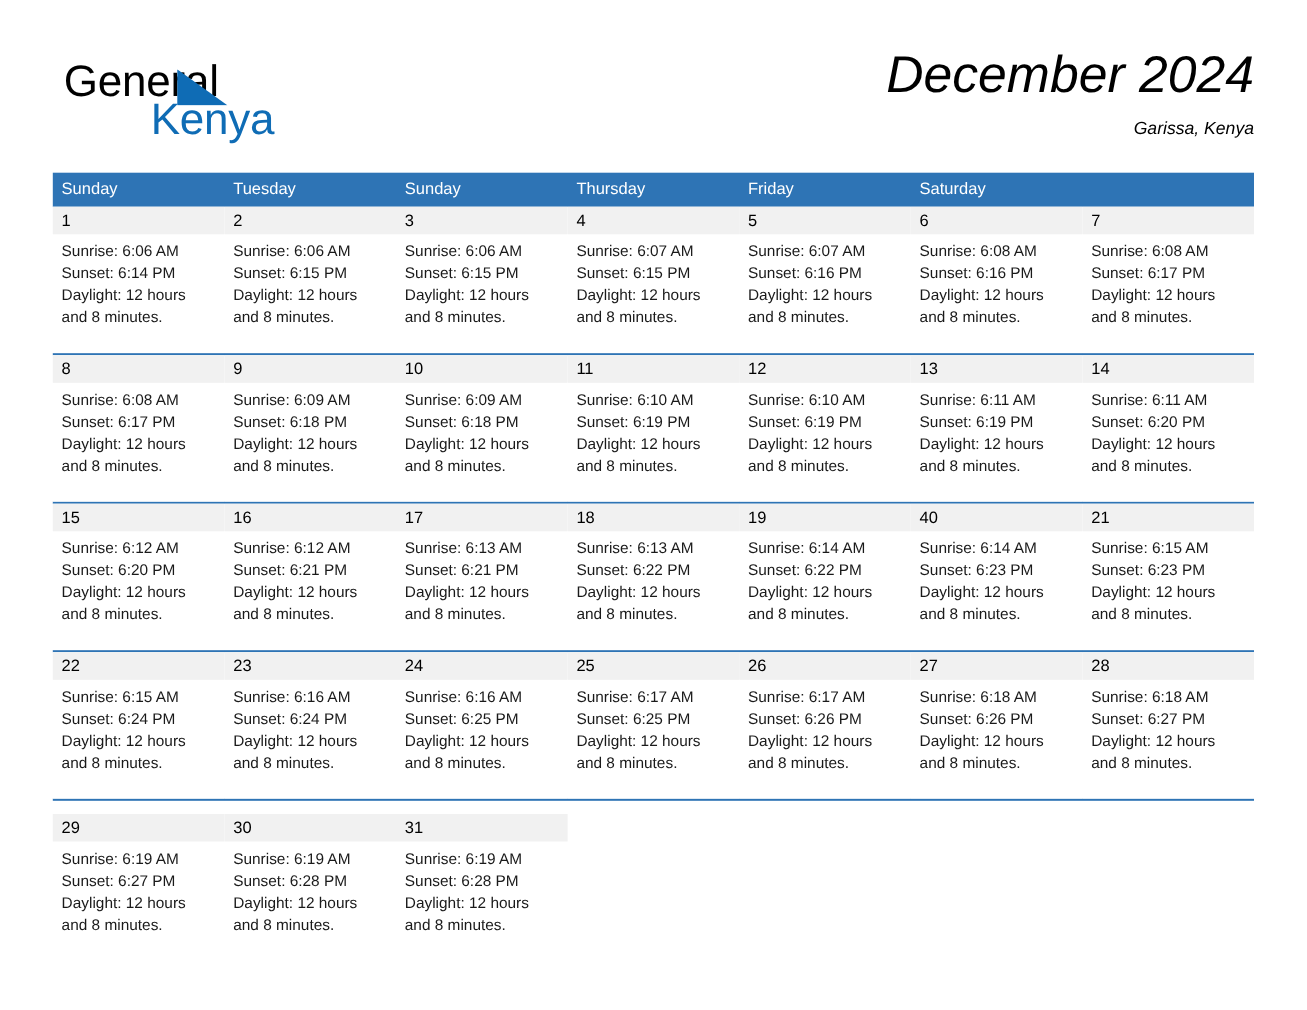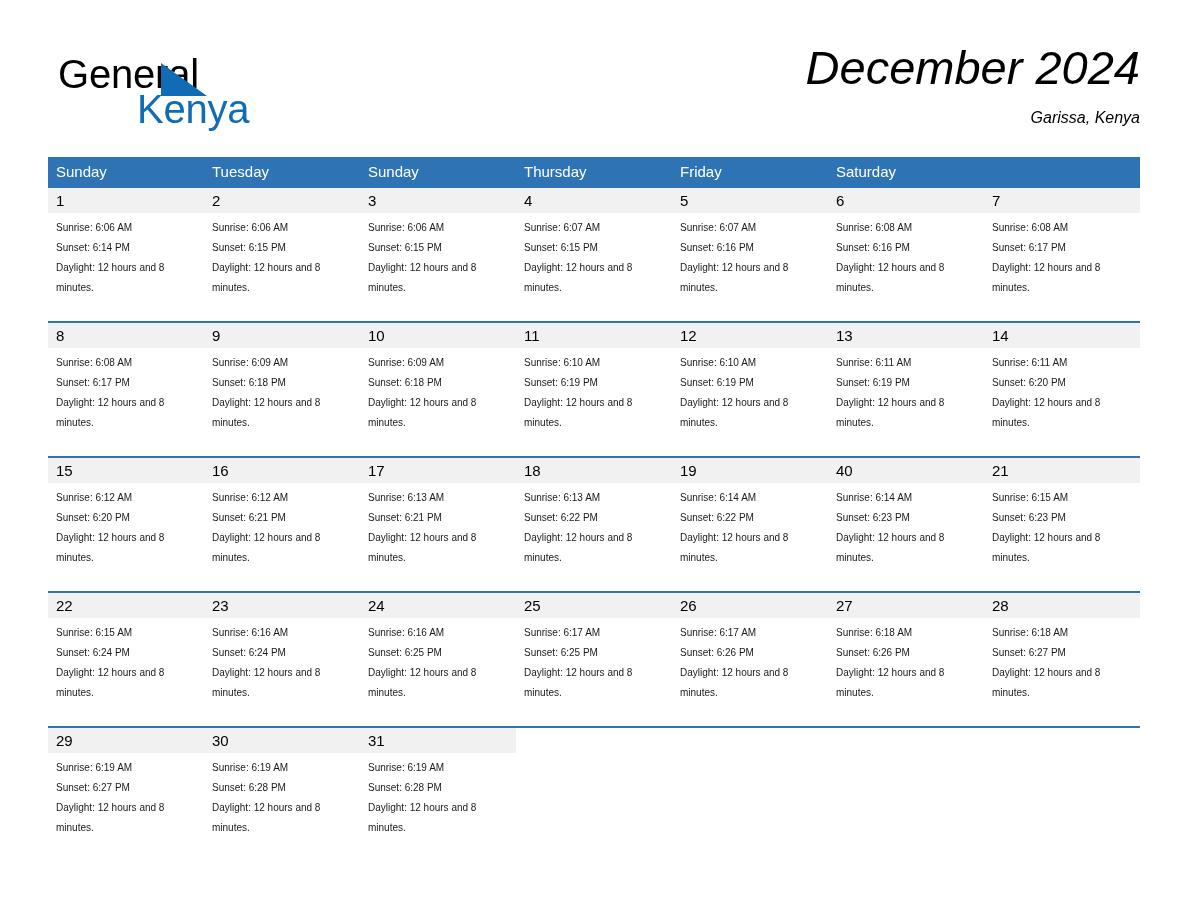--- a/index.html
+++ b/index.html
@@ -114,21 +114,21 @@
     font-size: 15px;
     line-height: 20px;
     white-space: nowrap;
   }
 
   .week {
     border-top: 2px solid #2E74B5;
     height: 133px;
   }
   .week.first { border-top: none; }
-  .week.last { height: 122px; }
+  .week.last { height: 122px; align-items: flex-end; }
 
   .cell {
     box-sizing: border-box;
     width: 156px;
     position: relative;
   }
   .daycell {
     height: 100%;
     background: #ffffff;
   }
@@ -141,21 +141,21 @@
   .daynum {
     font-size: 15px;
     line-height: 21px;
     color: #000000;
   }
   .daycell.blank .daynum-band {
     background: #ffffff;
   }
   .info {
     padding: 5px 10px 0 8px;
-    font-size: 10px;
+    font-size: 14px;
     line-height: 20px;
     color: #1a1a1a;
   }
   .info div { white-space: nowrap; }
   .info .wrap { white-space: normal; }
 </style>
 </head>
 <body>
 
 <div class="page">

